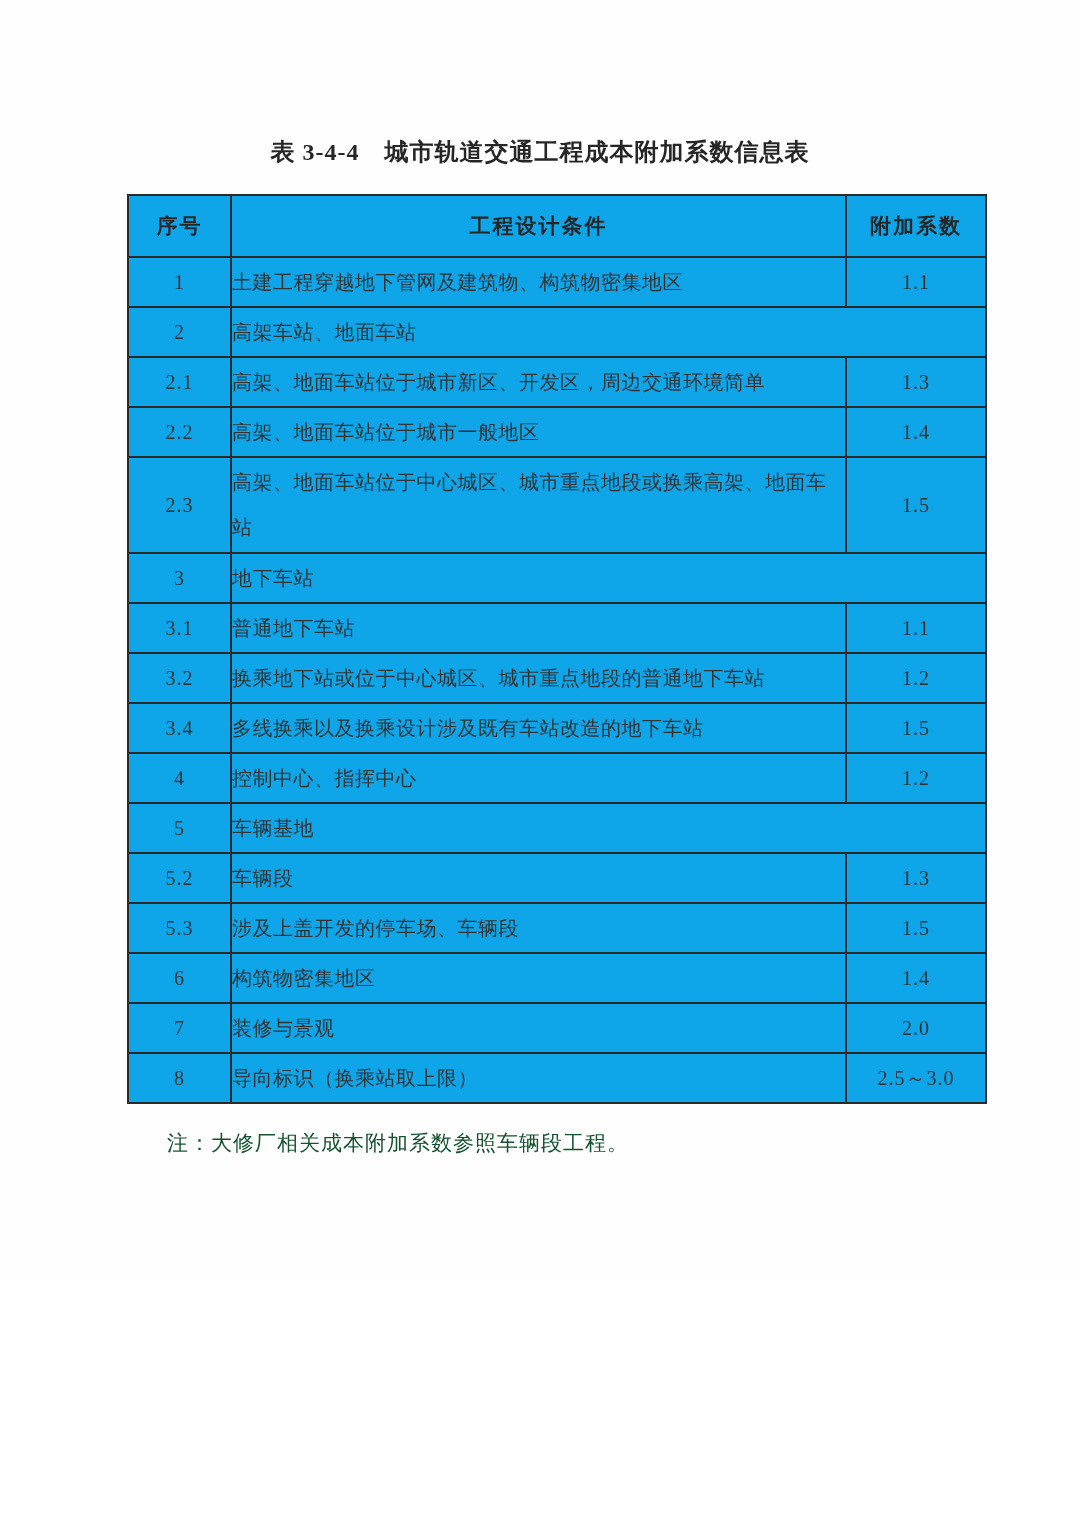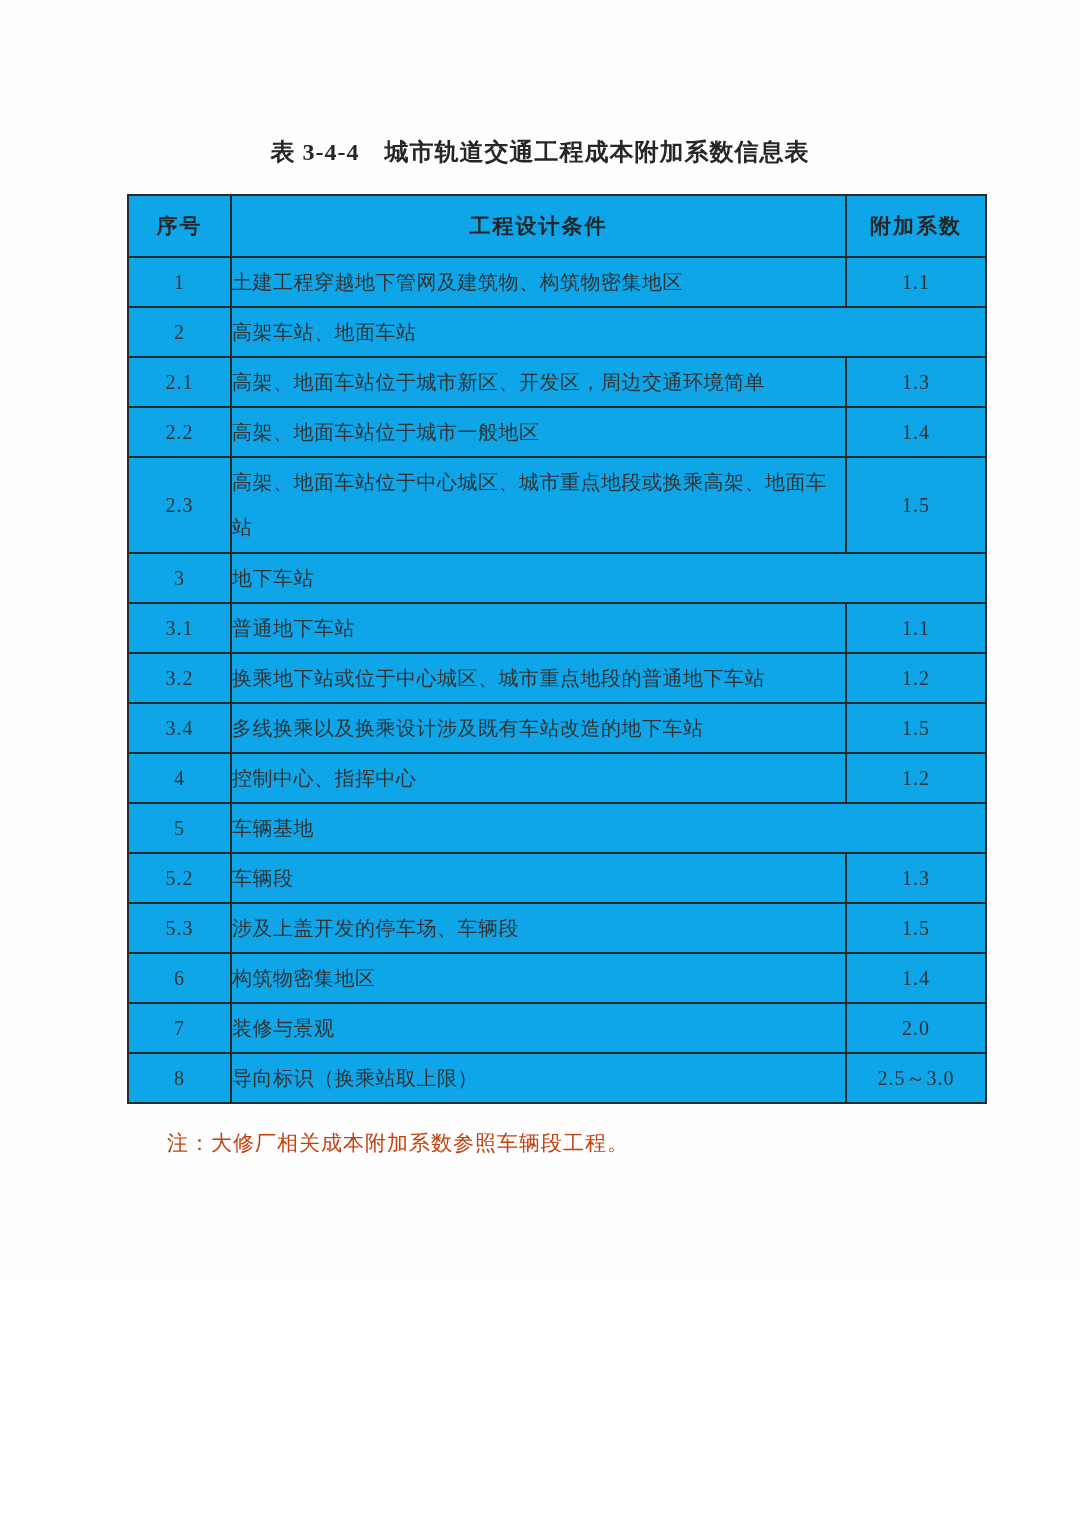--- a/index.html
+++ b/index.html
@@ -68,21 +68,21 @@
   .coef-table td.c-coef {
     text-align: center;
     padding: 1px 12px;
     letter-spacing: 1px;
   }
   .coef-table tr.tall td { height: 96px; }
   .table-note {
     margin: 25px 0 0 167px;
     font-size: 21px;
     letter-spacing: 1px;
-    color: #c2410c;
+    color: #14532d;
   }
 </style>
 </head>
 <body>
 
 <div class="page">
 
   <h1 class="doc-title">表 3-4-4　城市轨道交通工程成本附加系数信息表</h1>
 
   <table class="coef-table">

